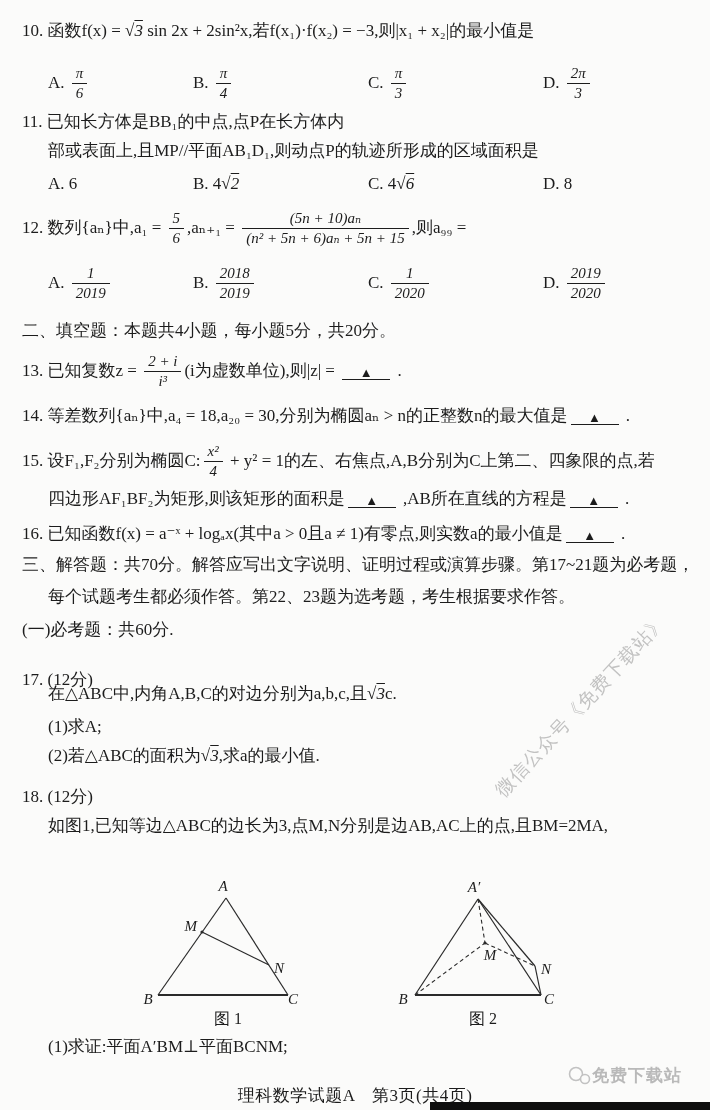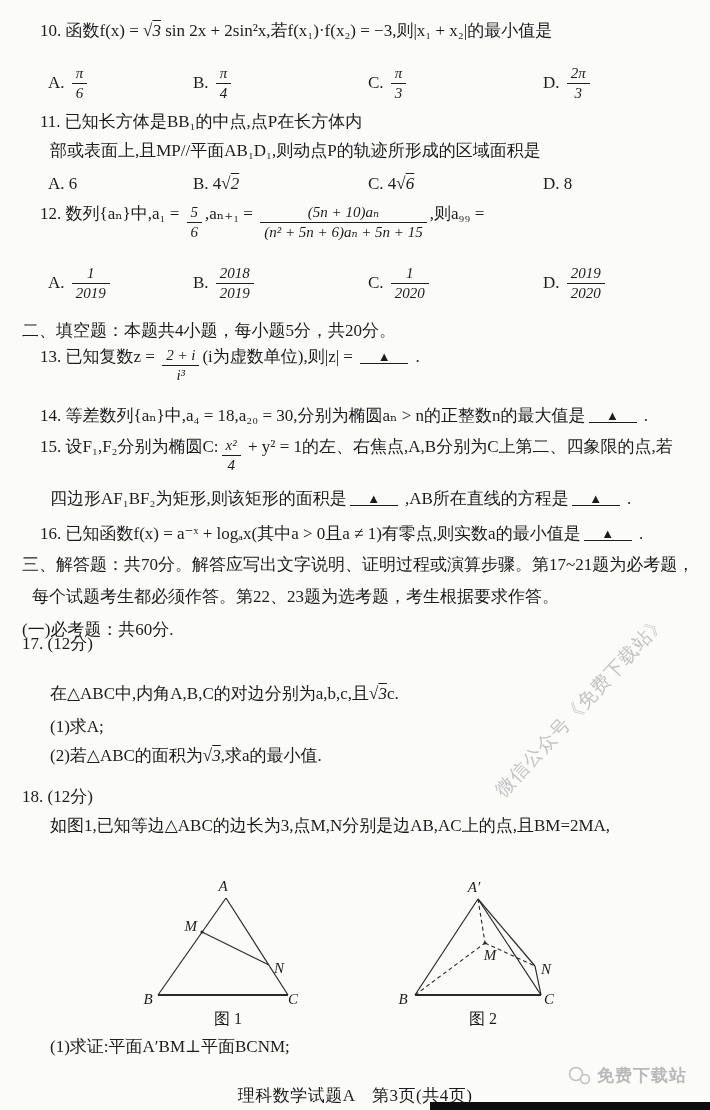--- a/index.html
+++ b/index.html
@@ -4,44 +4,44 @@
 <style>
   html,body{margin:0;padding:0}
   body{
     width:710px;height:1110px;position:relative;overflow:hidden;
     background:#fbfbfa;color:#1c1c1c;
     font-family:"Liberation Serif","DejaVu Serif","DejaVu Sans",serif;
     font-size:17px;
   }
   .content{position:absolute;inset:0;z-index:2}
   .row{position:absolute;left:0;right:6px;white-space:pre;line-height:1.45}
-  .mrow{position:absolute;left:18px;right:6px;display:flex;align-items:flex-start;white-space:pre;line-height:1.35}
+  .mrow{position:absolute;left:0;right:6px;display:flex;align-items:center;white-space:pre;line-height:1.35}
   .q{padding-left:22px}
-  .qq{padding-left:32px}
+  .qq{padding-left:48px}
   .brow{font-weight:400}
   .m{}
   .sq{font-style:italic;text-decoration:overline}
   .frac{display:inline-flex;flex-direction:column;text-align:center;font-style:italic;
         font-size:15px;line-height:1.25;margin:0 3px;vertical-align:middle}
   .fn{display:block;padding:0 4px}
   .fd{display:block;border-top:1.2px solid #1c1c1c;padding:0 4px}
   .blank{display:inline-flex;min-width:48px;height:17px;align-items:flex-end;justify-content:center;
          border-bottom:1.4px solid #1c1c1c;font-size:13px;line-height:1;margin:0 3px}
   .optrow{position:absolute;left:0;right:0}
   .opt{position:absolute;top:0;bottom:0;display:inline-flex;align-items:center;white-space:pre}
   .watermark{position:absolute;left:461px;top:693px;z-index:1;white-space:nowrap;
              font-size:19px;letter-spacing:1px;transform:rotate(-47deg);opacity:.8}
   .figure{position:absolute}
   .figure line{stroke:#2a2a2a;stroke-width:1.2;fill:none}
   .figure .thick{stroke-width:2.2}
   .figure .dash{stroke-dasharray:4 3;stroke-width:1.1}
   .flab{font:italic 15px "Liberation Serif","DejaVu Serif",serif;fill:#1c1c1c}
   .fcap{font:16px "Liberation Serif","DejaVu Serif",serif;fill:#1c1c1c}
   .footer{position:absolute;top:1084px;left:0;width:100%;text-align:center;z-index:2;letter-spacing:.5px}
-  .brand{position:absolute;top:1064px;left:566px;display:flex;align-items:center;gap:5px;z-index:2;
+  .brand{position:absolute;top:1064px;left:566px;display:flex;align-items:center;z-index:2;
          font-weight:700;font-size:17px;letter-spacing:1px}
   .brand svg{display:block}
   .bottom-bar{position:absolute;left:430px;top:1102px;right:0;height:8px;background:#0e0e0e;z-index:3}
 </style>
 </head>
 <body>
 
 <div class="watermark" style="color: rgb(180, 180, 180);">微信公众号《免费下载站》</div>
 
 <div class="content">
@@ -76,21 +76,21 @@
   <div class="mrow q" style="top:346px;height:50px"><span>13. 已知复数</span><span class="m">z = </span><span class="frac"><span class="fn">2 + i</span><span class="fd">i³</span></span><span>(i为虚数单位),则</span><span class="m">|z| = </span><span class="blank">▲</span><span> .</span></div>
   <div class="mrow q" style="top:405px"><span>14. 等差数列</span><span class="m">{aₙ}</span><span>中,</span><span class="m">a₄ = 18,a₂₀ = 30,</span><span>分别为椭圆</span><span class="m">aₙ &gt; n</span><span>的正整数</span><span class="m">n</span><span>的最大值是</span><span class="blank">▲</span><span> .</span></div>
   <div class="mrow q" style="top:436px;height:50px"><span>15. 设</span><span class="m">F₁,F₂</span><span>分别为椭圆</span><span class="m">C:</span><span class="frac"><span class="fn">x²</span><span class="fd">4</span></span><span class="m"> + y² = 1</span><span>的左、右焦点,</span><span class="m">A,B</span><span>分别为</span><span class="m">C</span><span>上第二、四象限的点,若</span></div>
   <div class="mrow qq" style="top:488px"><span>四边形</span><span class="m">AF₁BF₂</span><span>为矩形,则该矩形的面积是</span><span class="blank">▲</span><span> ,</span><span class="m">AB</span><span>所在直线的方程是</span><span class="blank">▲</span><span> .</span></div>
   <div class="mrow q" style="top:523px"><span>16. 已知函数</span><span class="m">f(x) = a⁻ˣ + logₐx</span><span>(其中</span><span class="m">a</span><span> &gt; 0且</span><span class="m">a</span><span> ≠ 1)有零点,则实数</span><span class="m">a</span><span>的最小值是</span><span class="blank">▲</span><span> .</span></div>
 
   <div class="row q brow" style="top:553px">三、解答题：共70分。解答应写出文字说明、证明过程或演算步骤。第17~21题为必考题，</div>
   <div class="row qq brow" style="top:585px">每个试题考生都必须作答。第22、23题为选考题，考生根据要求作答。</div>
   <div class="row q brow" style="top:618px">(一)必考题：共60分.</div>
 
-  <div class="row q" style="top:632px">17. (12分)</div>
+  <div class="row q" style="top:668px">17. (12分)</div>
   <div class="mrow qq" style="top:683px"><span>在</span><span class="m">△ABC</span><span>中,内角</span><span class="m">A,B,C</span><span>的对边分别为</span><span class="m">a,b,c</span><span>,且</span><span class="m">√</span><span class="sq">3</span><span class="m">c</span><span>.</span></div>
   <div class="mrow qq" style="top:716px"><span>(1)求</span><span class="m">A</span><span>;</span></div>
   <div class="mrow qq" style="top:745px"><span>(2)若</span><span class="m">△ABC</span><span>的面积为</span><span class="m">√</span><span class="sq">3</span><span>,求</span><span class="m">a</span><span>的最小值.</span></div>
 
   <div class="row q" style="top:785px">18. (12分)</div>
   <div class="mrow qq" style="top:815px"><span>如图1,已知等边</span><span class="m">△ABC</span><span>的边长为3,点</span><span class="m">M,N</span><span>分别是边</span><span class="m">AB,AC</span><span>上的点,且</span><span class="m">BM=2MA</span><span>,</span></div>
 
   <svg class="figure" style="left:128px;top:876px" width="205" height="152" viewBox="0 0 205 152">
     <line x1="98" y1="22" x2="30" y2="119"></line>
     <line x1="98" y1="22" x2="160" y2="119"></line>

